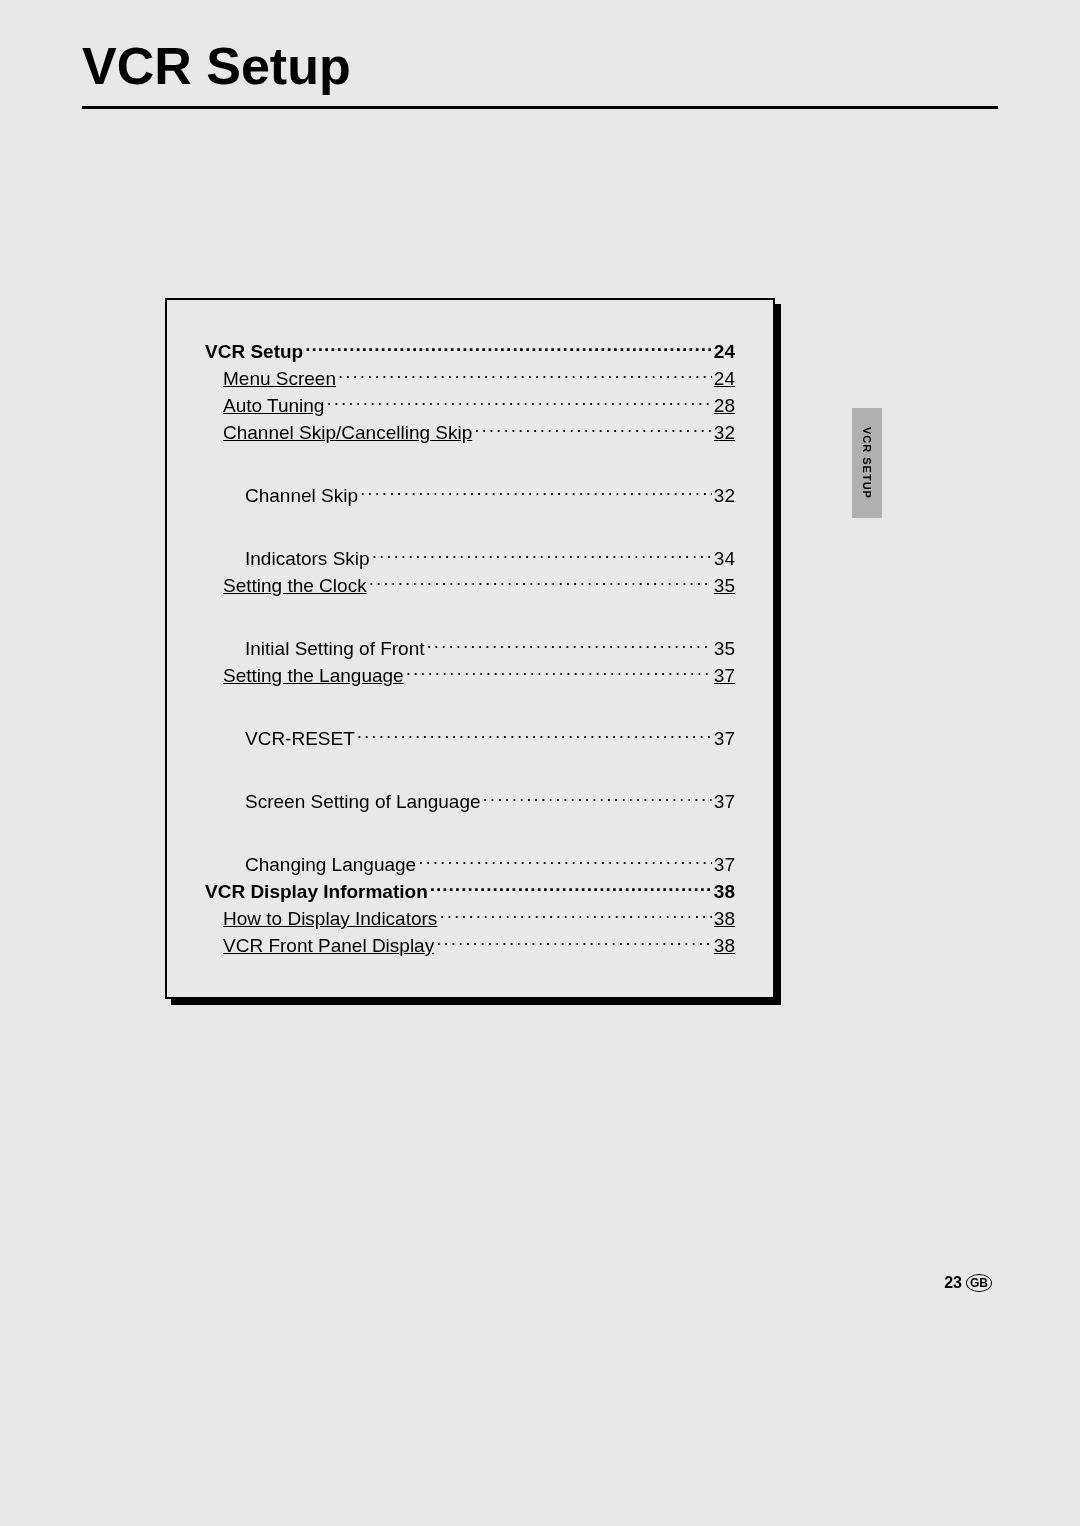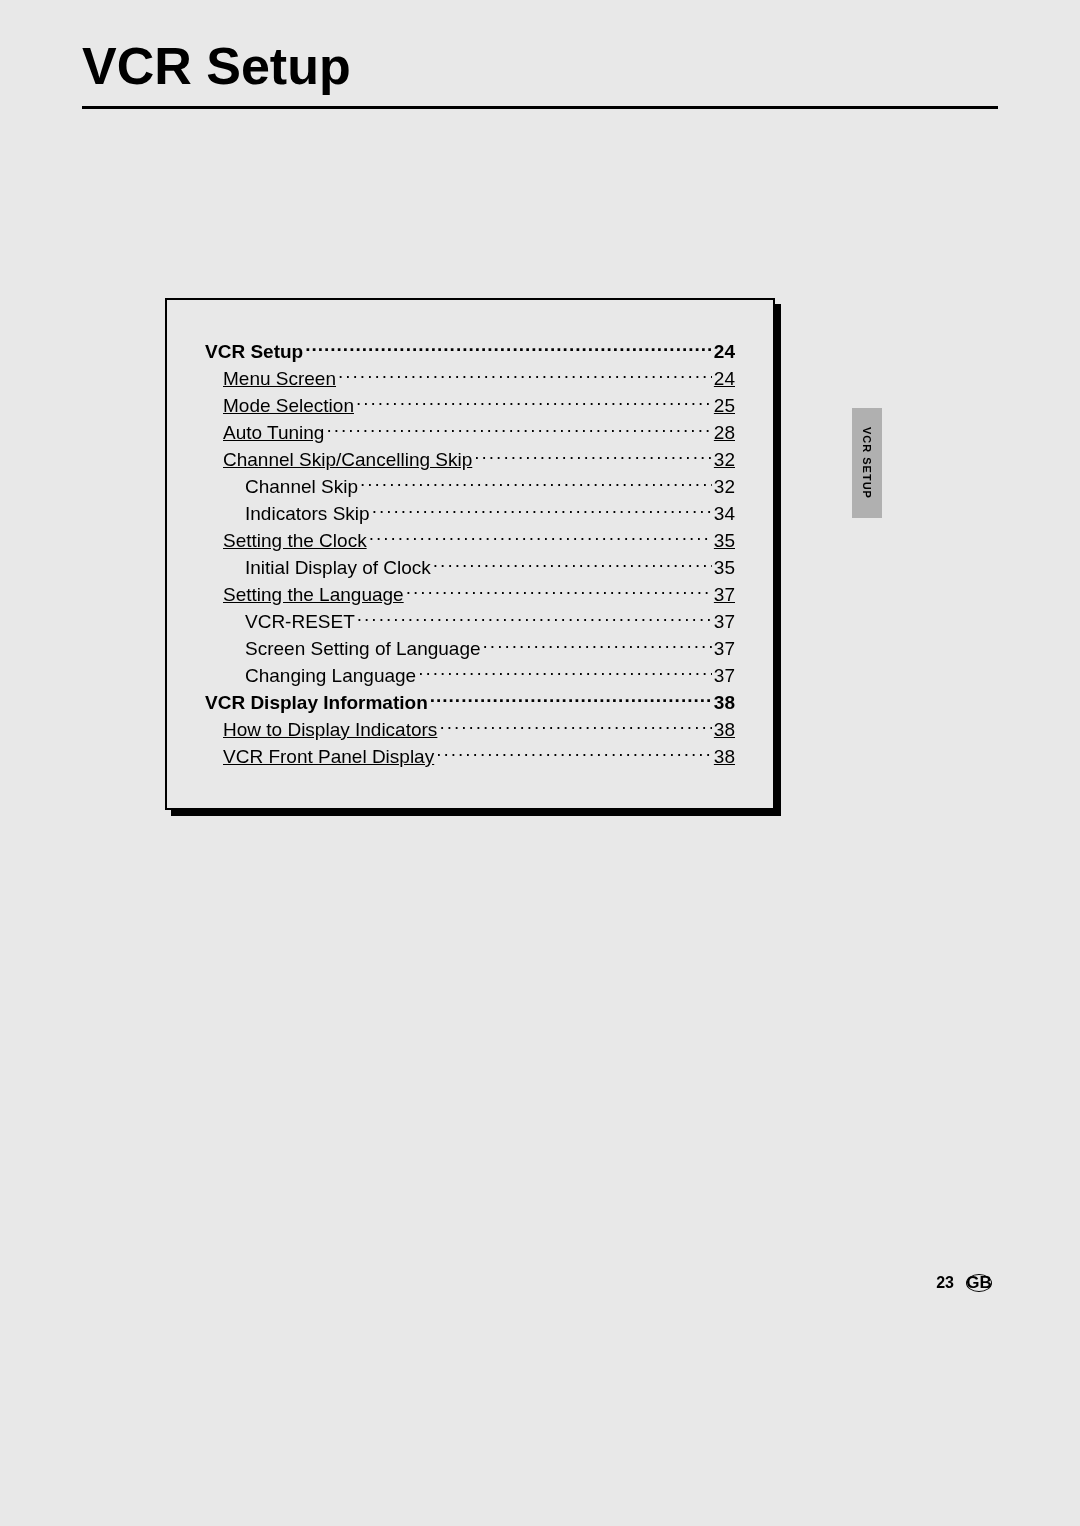--- a/index.html
+++ b/index.html
@@ -54,21 +54,21 @@
     position: absolute;
     left: 0;
     bottom: 0;
     letter-spacing: 2px;
     font-weight: normal;
   }
   .toc-line.bold .dots::after { font-weight: bold; letter-spacing: 1px; }
   .toc-line .page { flex: 0 0 auto; }
   .indent-0 { padding-left: 0; }
   .indent-1 { padding-left: 18px; text-decoration: underline; }
-  .indent-2 { padding-left: 40px; }
+  .indent-2 { padding-left: 40px; margin-top: 36px; }
   .side-tab {
     position: absolute;
     top: 408px;
     right: 198px;
     width: 30px;
     height: 110px;
     background: #b0b0b0;
     display: flex;
     align-items: center;
     justify-content: center;
@@ -80,34 +80,34 @@
     font-weight: bold;
     letter-spacing: 1px;
     color: #000;
   }
   .footer {
     position: absolute;
     bottom: 234px;
     right: 88px;
     display: flex;
     align-items: center;
-    gap: 12px;
+    gap: 4px;
     font-size: 16px;
     font-weight: bold;
     color: #000;
   }
   .footer .oval {
     display: inline-flex;
     align-items: center;
     justify-content: center;
     border: 1.5px solid #000;
     border-radius: 50%;
     width: 26px;
     height: 18px;
-    font-size: 17px;
+    font-size: 12px;
     font-weight: bold;
   }
 </style>
 </head>
 <body>
 
 <h1 class="page-title">VCR Setup</h1>
 
 <div class="side-tab">
   <span>VCR SETUP</span>
@@ -116,25 +116,20 @@
 <div class="toc-container" id="toc-container">
     <div class="toc-line indent-0 bold">
       <span class="label">VCR Setup</span>
       <span class="dots"></span>
       <span class="page"> 24</span>
     </div>
     <div class="toc-line indent-1">
       <span class="label">Menu Screen</span>
       <span class="dots"></span>
       <span class="page"> 24</span>
-    </div>
-    <div class="toc-line indent-1">
-      <span class="label">Mode Selection</span>
-      <span class="dots"></span>
-      <span class="page"> 25</span>
     </div>
     <div class="toc-line indent-1">
       <span class="label">Auto Tuning</span>
       <span class="dots"></span>
       <span class="page"> 28</span>
     </div>
     <div class="toc-line indent-1">
       <span class="label">Channel Skip/Cancelling Skip</span>
       <span class="dots"></span>
       <span class="page"> 32</span>
@@ -148,21 +143,21 @@
       <span class="label">Indicators Skip</span>
       <span class="dots"></span>
       <span class="page"> 34</span>
     </div>
     <div class="toc-line indent-1">
       <span class="label">Setting the Clock</span>
       <span class="dots"></span>
       <span class="page"> 35</span>
     </div>
     <div class="toc-line indent-2">
-      <span class="label">Initial Display of Clock</span>
+      <span class="label">Initial Setting of Front</span>
       <span class="dots"></span>
       <span class="page"> 35</span>
     </div>
     <div class="toc-line indent-1">
       <span class="label">Setting the Language</span>
       <span class="dots"></span>
       <span class="page"> 37</span>
     </div>
     <div class="toc-line indent-2">
       <span class="label">VCR-RESET</span>

